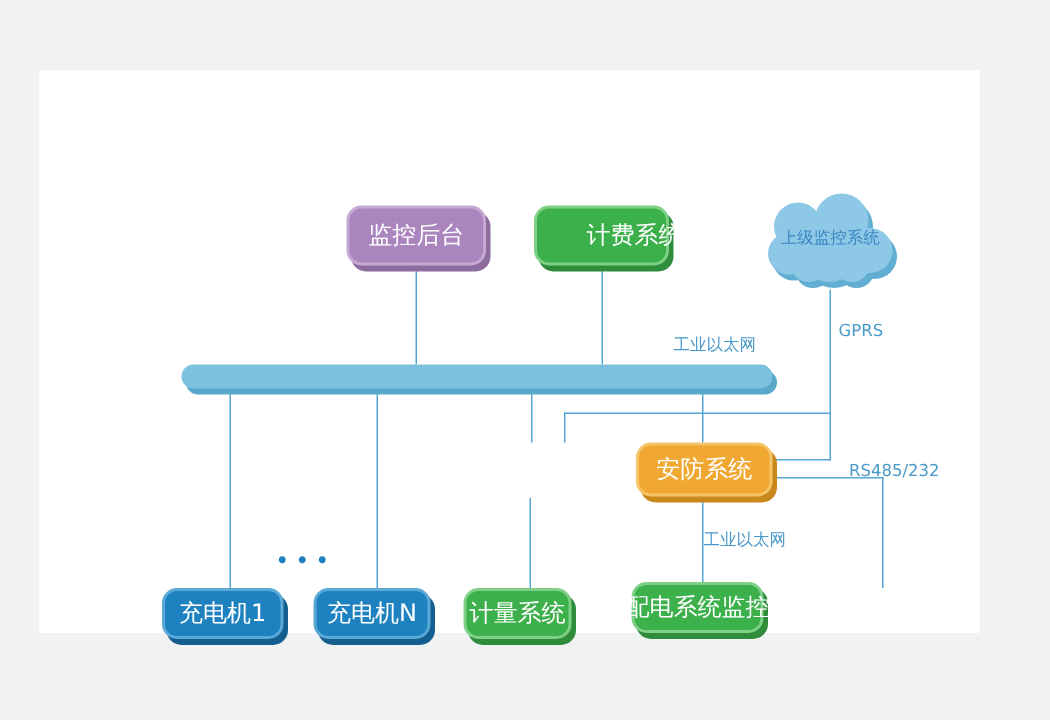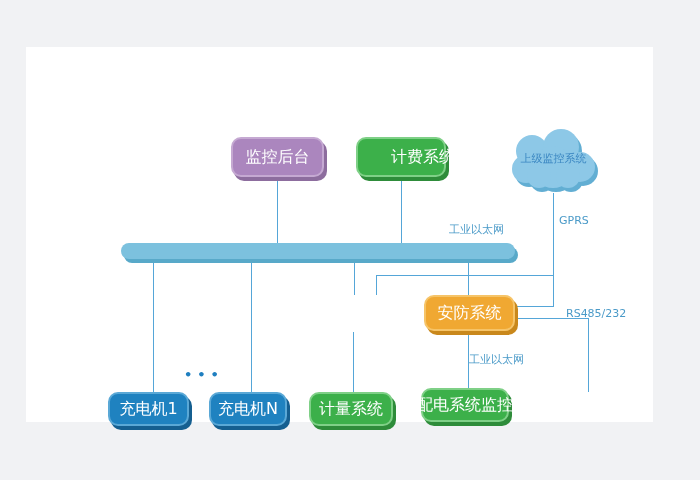--- a/index.html
+++ b/index.html
@@ -20,21 +20,21 @@
   .cloud-text{position:absolute;left:0;top:30px;width:95px;text-align:center;
               font-size:11px;z-index:4;white-space:nowrap;}
   
   .n-monitor   {left:205px;top:90px;width:93px;height:40px;}
   .n-billing   {left:330px;top:90px;width:90px;height:40px;padding-left:44px;}
   .n-bus       {left:95px;top:196px;width:394px;height:16px;}
   .n-csmm      {left:293px;top:248px;width:92px;height:36px;font-size:11px;}
   .n-comm      {left:398px;top:248px;width:91px;height:36px;}
   .n-charger1  {left:82px;top:345px;width:81px;height:34px;}
   .n-chargern  {left:183px;top:345px;width:78px;height:34px;}
-  .n-metering  {left:283px;top:345px;width:84px;height:34px;}
+  .n-metering  {left:283px;top:345px;width:72px;height:34px;}
   .n-distrib   {left:395px;top:341px;width:88px;height:34px;}
   .n-security  {left:520px;top:345px;width:90px;height:34px;}
 </style>
 </head>
 <body>
 
 <div class="stage">
   <div class="panel">
 
     <div class="vline" style="left:251px;top:132px;height:64px;"></div>

